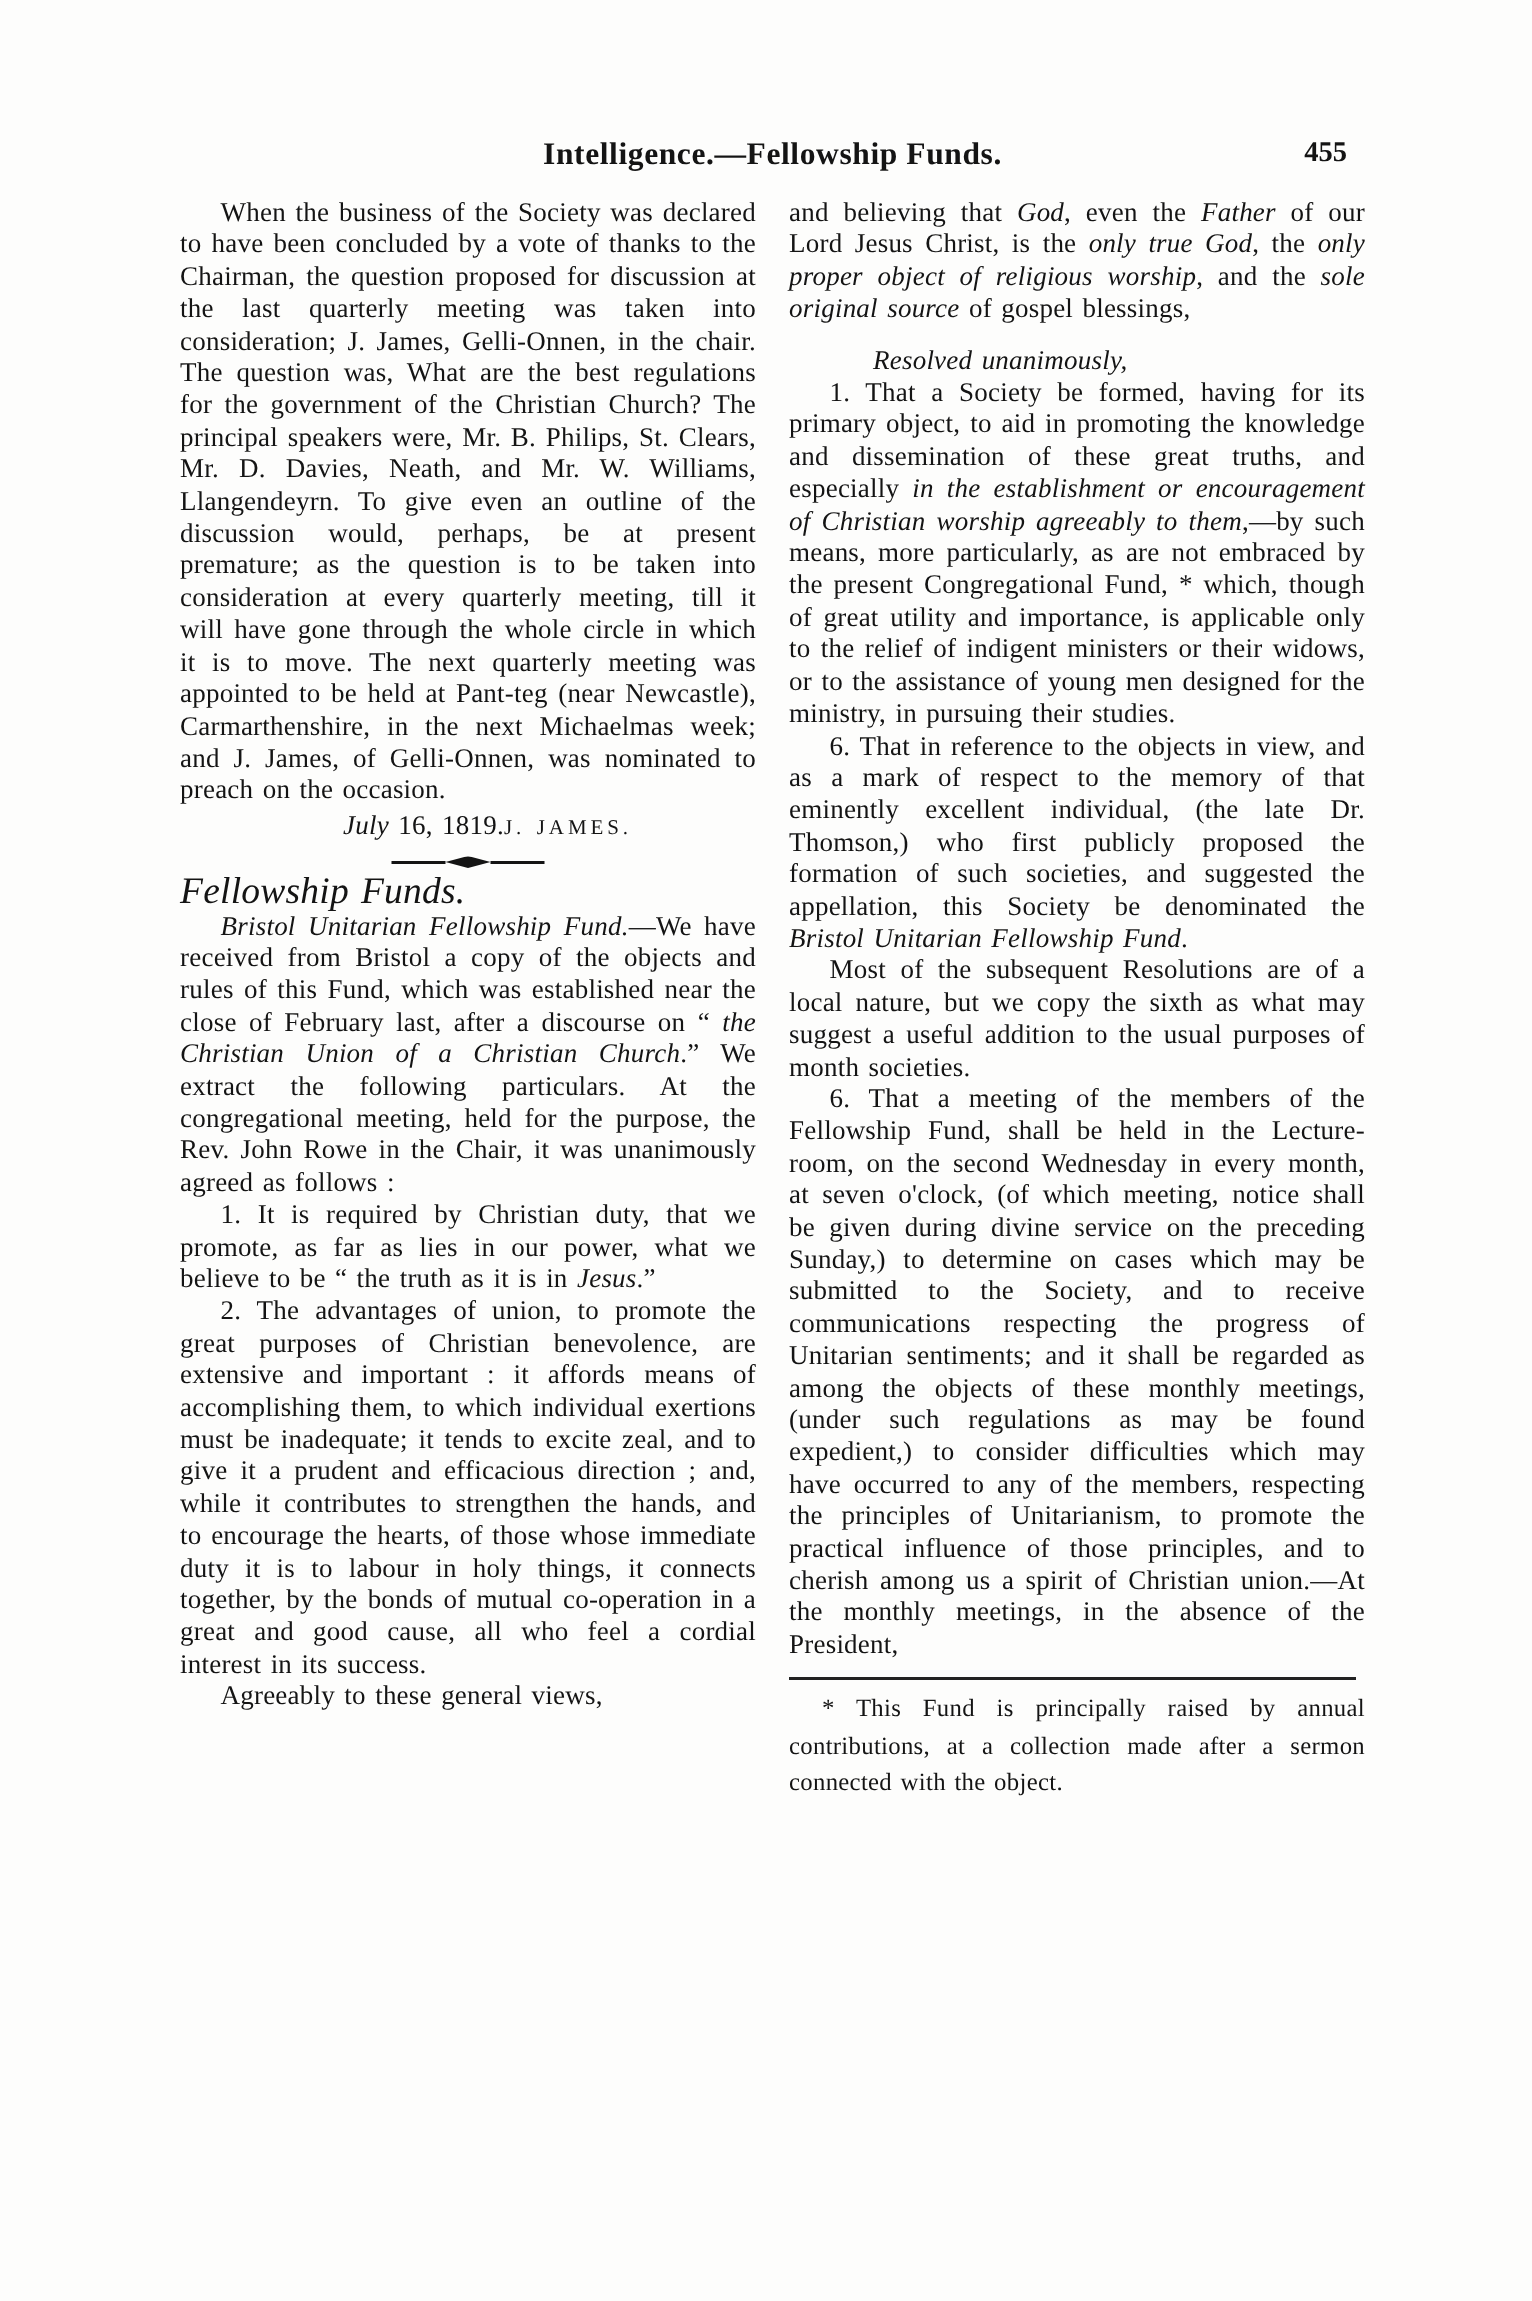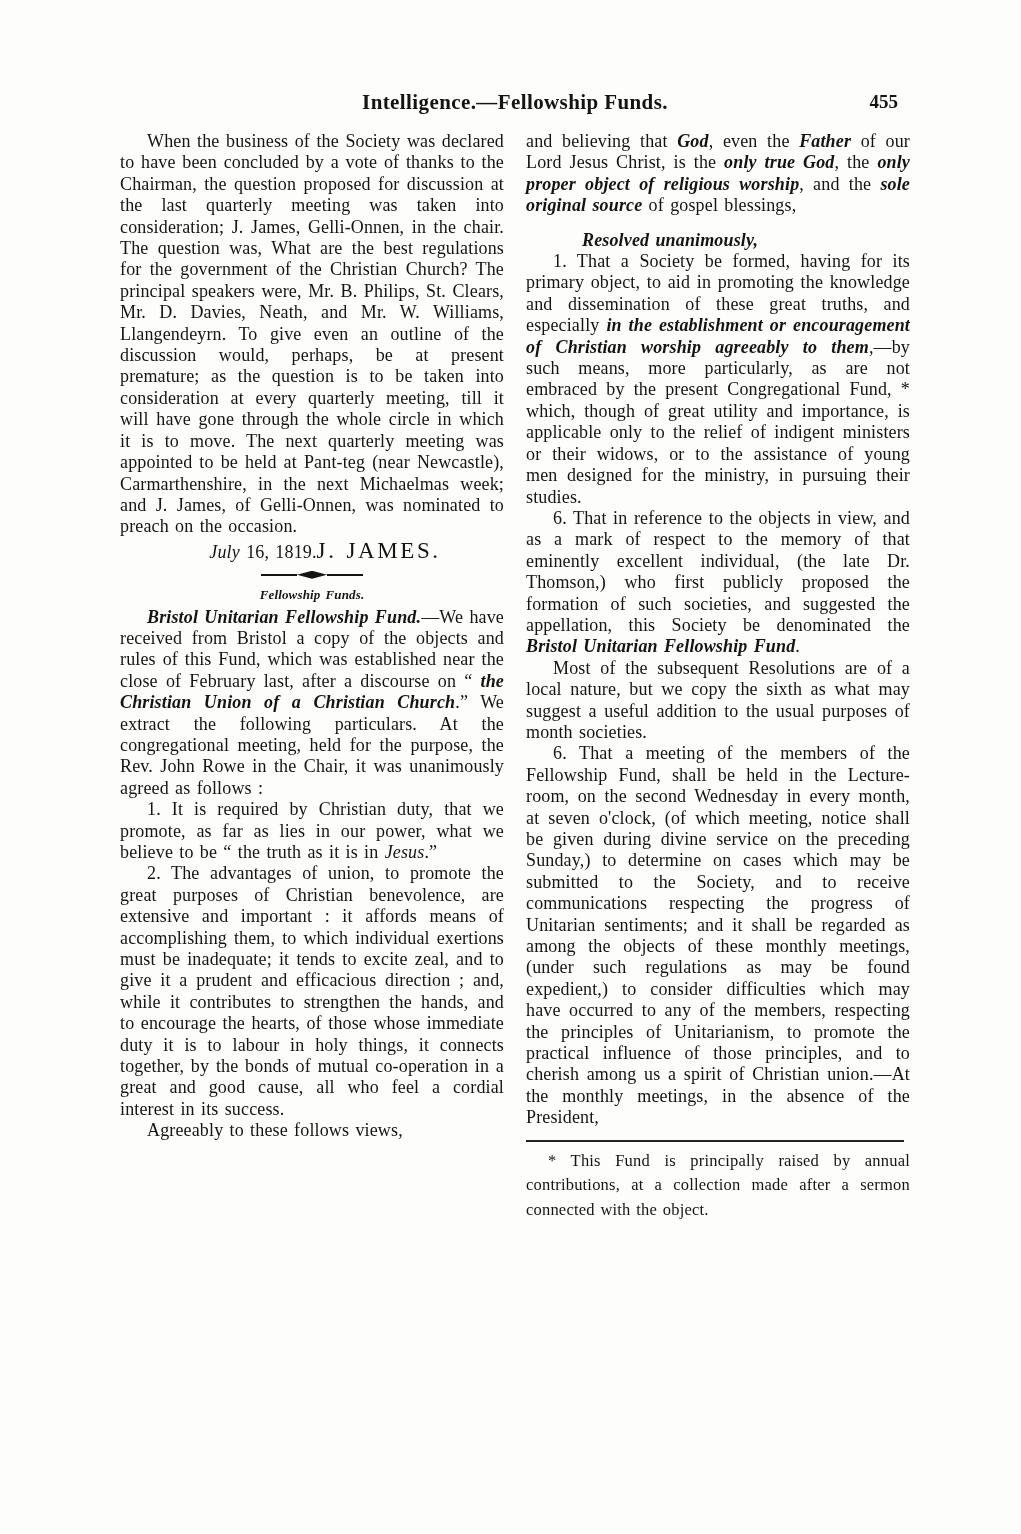--- a/index.html
+++ b/index.html
@@ -59,31 +59,31 @@
     width: 390px;
     font-size: 18px;
     line-height: 21.4px;
     letter-spacing: 0.15px;
     word-spacing: 1.6px;
     text-align: justify;
   }
   .p { margin: 0; text-align: justify; }
   .ind { text-indent: 27px; }
   .run-i  { font-style: italic; }
-  .run-bi { font-style: italic; font-weight: bold; }
+  .run-bi { font-style: italic; font-weight: normal; }
   
   .dateline {
     display: flex;
     justify-content: center;
     align-items: baseline;
     padding-left: 30px;
     margin-top: 2px;
   }
   .signature {
-    font-size: 23px;
+    font-size: 14px;
     letter-spacing: 2.6px;
     padding-right: 4px;
   }
   
   .ornament {
     display: flex;
     align-items: center;
     justify-content: center;
     height: 15px;
     margin: 4px 0 2px 0;
@@ -95,22 +95,22 @@
   }
   .orn-diamond {
     width: 30px;
     height: 8px;
     background: var(--ink);
     clip-path: polygon(0 50%, 50% 0, 100% 50%, 50% 100%);
   }
   
   .heading {
     margin: 1px 0 1px 0;
-    text-align: center;
-    font-size: 13px;
+    text-align: left;
+    font-size: 25px;
     text-indent: 0;
   }
   
   .resolved { text-indent: 56px; margin-top: 13px; }
   
   .footnote-rule {
     border: none;
     border-top: 2px solid #222;
     margin: 11px 6px 7px 0;
     height: 0;
@@ -152,21 +152,21 @@
       </div>
 
       <p class="p heading"><span class="run-bi">Fellowship Funds.</span></p>
 
       <p class="p ind"><span class="run-bi">Bristol Unitarian Fellowship Fund.</span><span>—We have received from Bristol a copy of the objects and rules of this Fund, which was established near the close of February last, after a discourse on “ </span><span class="run-bi">the Christian Union of a Christian Church</span><span>.”  We extract the following particulars.  At the congregational meeting, held for the purpose, the Rev. John Rowe in the Chair, it was unanimously agreed as follows :</span></p>
 
       <p class="p ind"><span>1. It is required by Christian duty, that we promote, as far as lies in our power, what we believe to be “ the truth as it is in </span><span class="run-i">Jesus</span><span>.”</span></p>
 
       <p class="p ind"><span>2. The advantages of union, to promote the great purposes of Christian benevolence, are extensive and important : it affords means of accomplishing them, to which individual exertions must be inadequate; it tends to excite zeal, and to give it a prudent and efficacious direction ; and, while it contributes to strengthen the hands, and to encourage the hearts, of those whose immediate duty it is to labour in holy things, it connects together, by the bonds of mutual co-operation in a great and good cause, all who feel a cordial interest in its success.</span></p>
 
-      <p class="p ind"><span>Agreeably to these follows views,</span></p>
+      <p class="p ind"><span>Agreeably to these general views,</span></p>
     </div>
 
     <div class="col">
       <p class="p"><span>and believing that </span><span class="run-bi">God</span><span>, even the </span><span class="run-bi">Father</span><span> of our Lord Jesus Christ, is the </span><span class="run-bi">only true God</span><span>, the </span><span class="run-bi">only proper object of religious worship</span><span>, and the </span><span class="run-bi">sole original source</span><span> of gospel blessings,</span></p>
 
       <p class="p resolved"><span class="run-bi">Resolved unanimously,</span></p>
 
       <p class="p ind"><span>1. That a Society be formed, having for its primary object, to aid in promoting the knowledge and dissemination of these great truths, and especially </span><span class="run-bi">in the establishment or encouragement of Christian worship agreeably to them</span><span>,—by such means, more particularly, as are not embraced by the present Congregational Fund, * which, though of great utility and importance, is applicable only to the relief of indigent ministers or their widows, or to the assistance of young men designed for the ministry, in pursuing their studies.</span></p>
 
       <p class="p ind"><span>6. That in reference to the objects in view, and as a mark of respect to the memory of that eminently excellent individual, (the late Dr. Thomson,) who first publicly proposed the formation of such societies, and suggested the appellation, this Society be denominated the </span><span class="run-bi">Bristol Unitarian Fellowship Fund</span><span>.</span></p>

